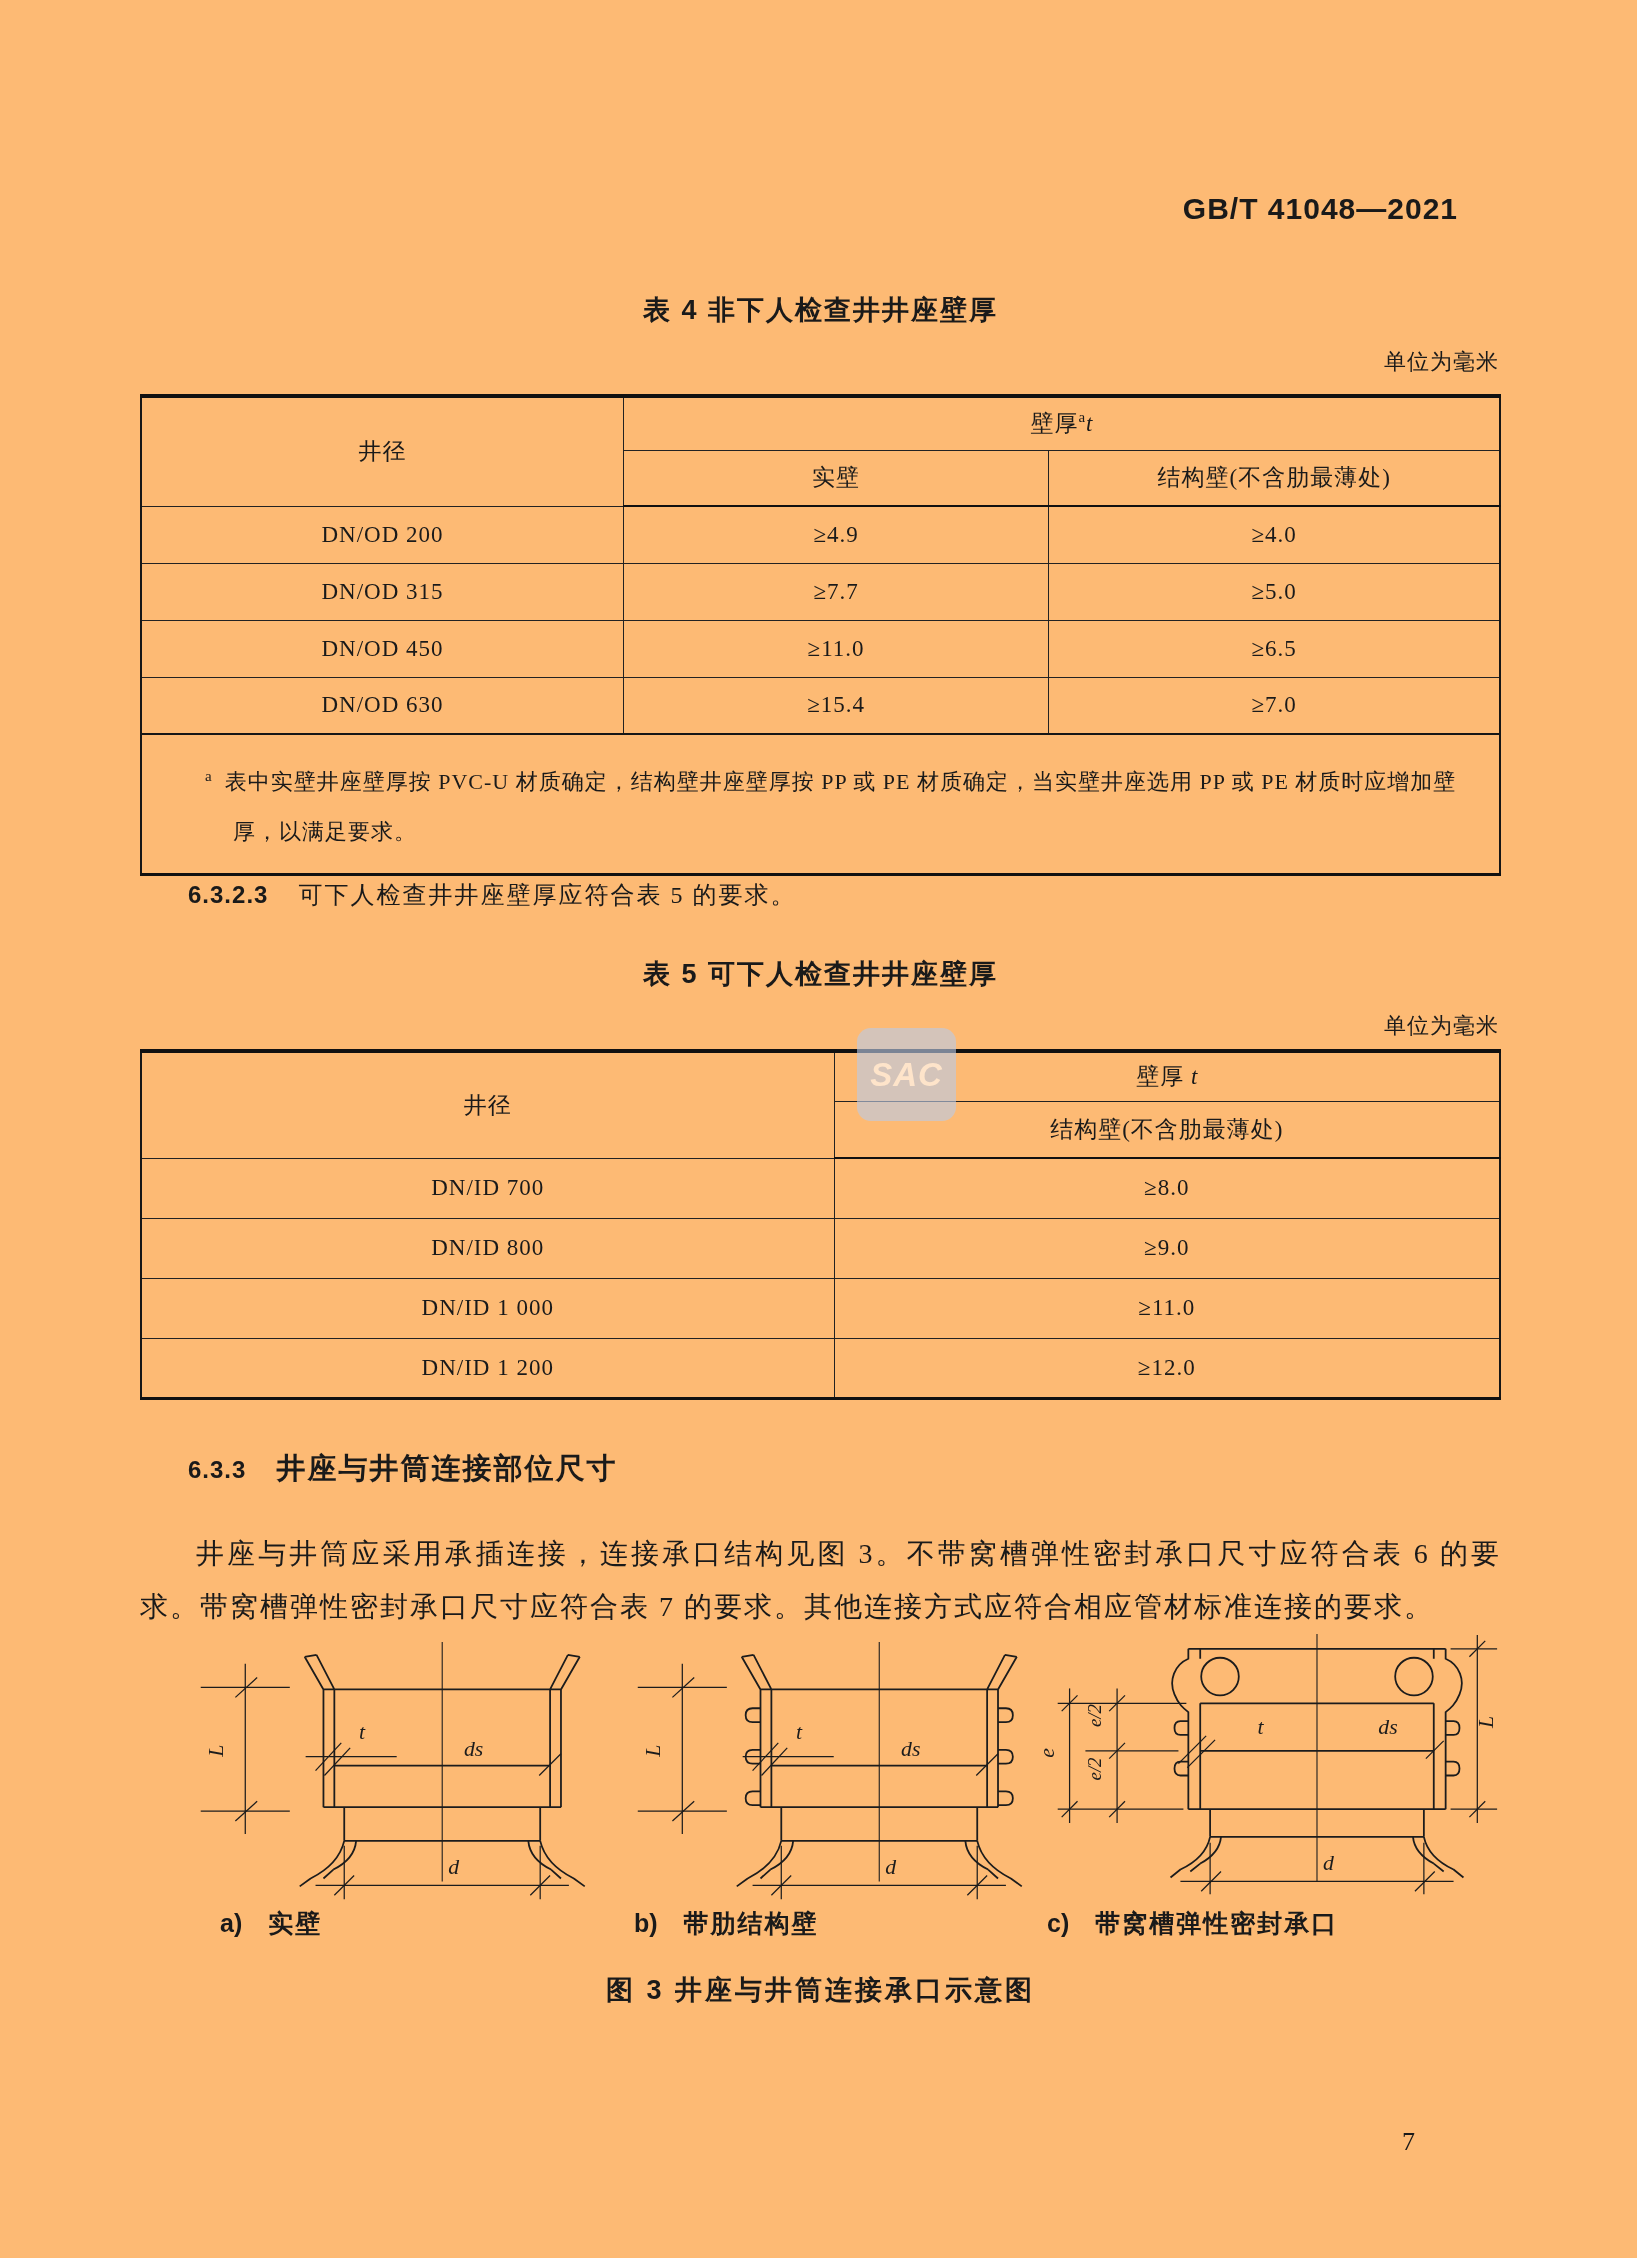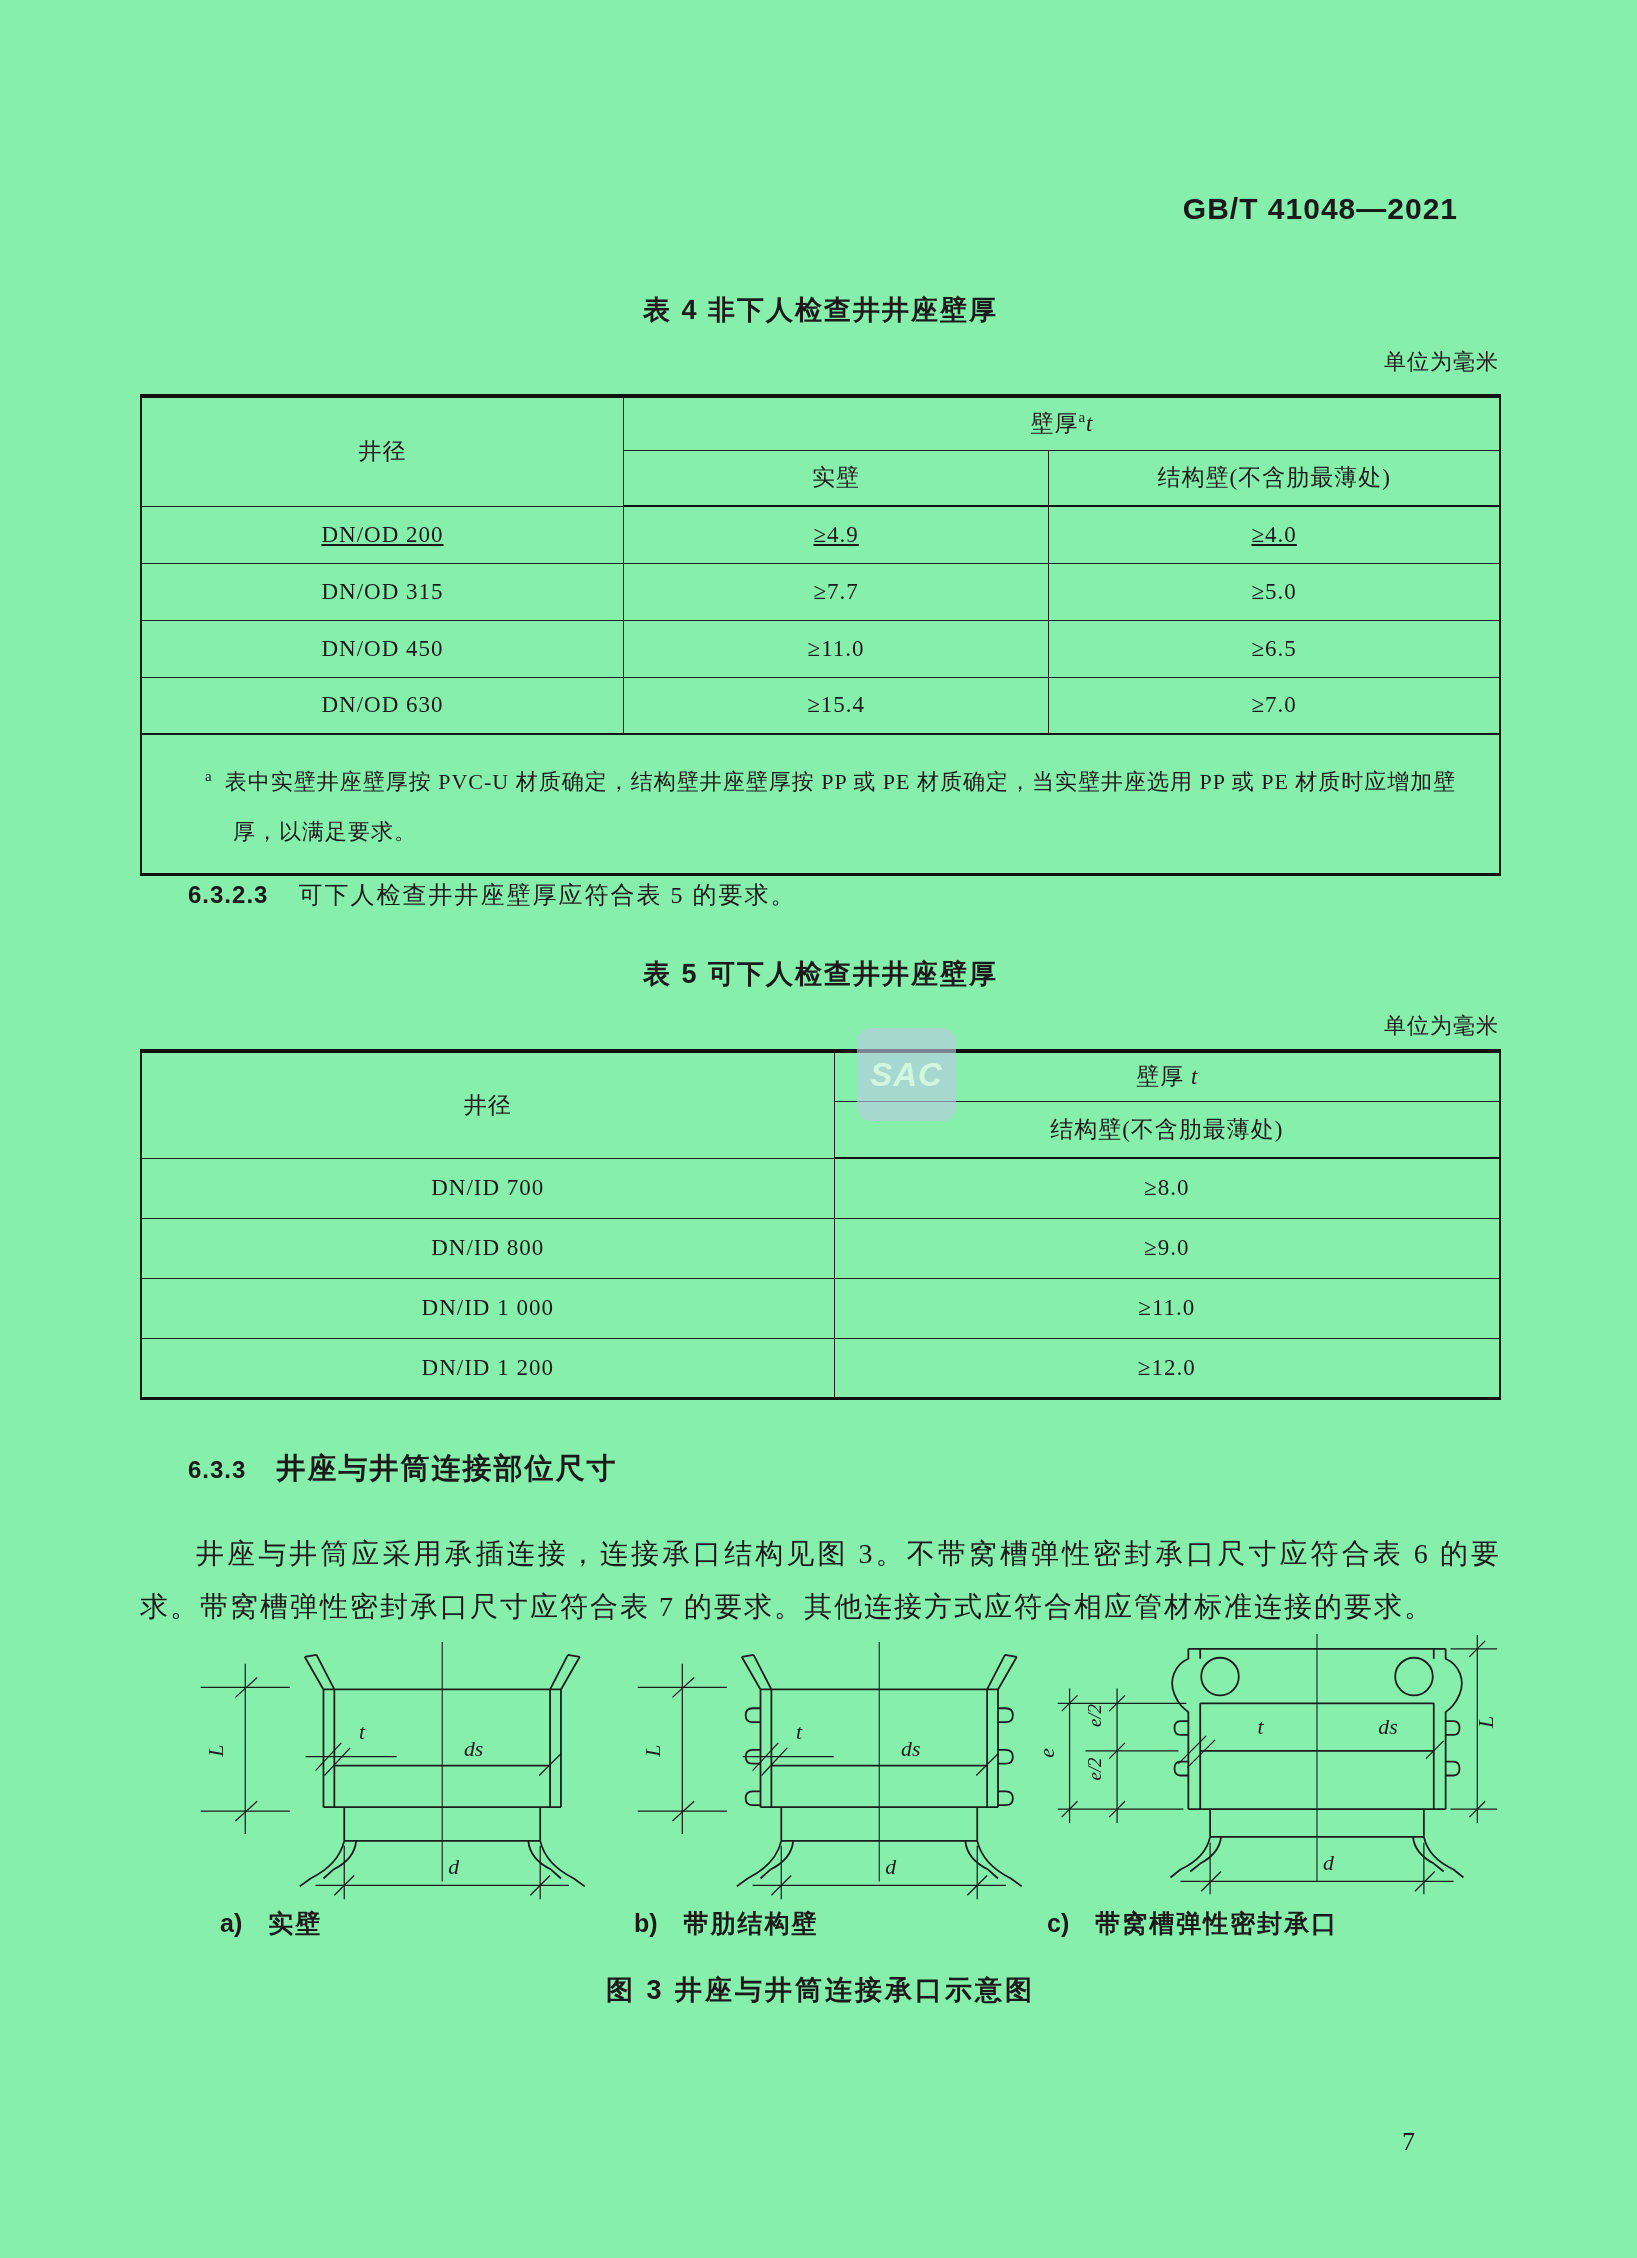--- a/index.html
+++ b/index.html
@@ -1,18 +1,18 @@
 <!DOCTYPE html>
 <html><head>
 <meta charset="utf-8">
 <style>
   html,body { margin:0; padding:0; background:#e8e8e8; }
   .page {
     position:relative; width:1638px; height:2258px; margin:0 auto;
-    background:#86efac; color:#1a1a1a; overflow:hidden;
+    background:#fdba74; color:#1a1a1a; overflow:hidden;
     font-family:"Liberation Serif","DejaVu Serif",serif;
   }
   .abs { position:absolute; }
 
   .doc-number {
     top:192px; right:180px;
     font-family:"Liberation Sans","DejaVu Sans",sans-serif;
     font-weight:bold; font-size:30px; letter-spacing:1px;
   }
 
@@ -116,21 +116,21 @@
       </colgroup>
     <tbody>
       <tr style="height:54px;">
         <td rowspan="2">井径</td>
         <td colspan="2"><span>壁厚</span><sup class="note-a">a</sup><span class="var">t</span></td>
       </tr>
       <tr class="hdr2" style="height:56px;">
         <td>实壁</td>
         <td>结构壁(不含肋最薄处)</td>
       </tr>
-      <tr style="height:57px;text-decoration:underline;">
+      <tr style="height:57px;">
         <td>DN/OD 200</td>
         <td>≥4.9</td>
         <td>≥4.0</td>
       </tr>
       <tr style="height:57px;">
         <td>DN/OD 315</td>
         <td>≥7.7</td>
         <td>≥5.0</td>
       </tr>
       <tr style="height:57px;">

